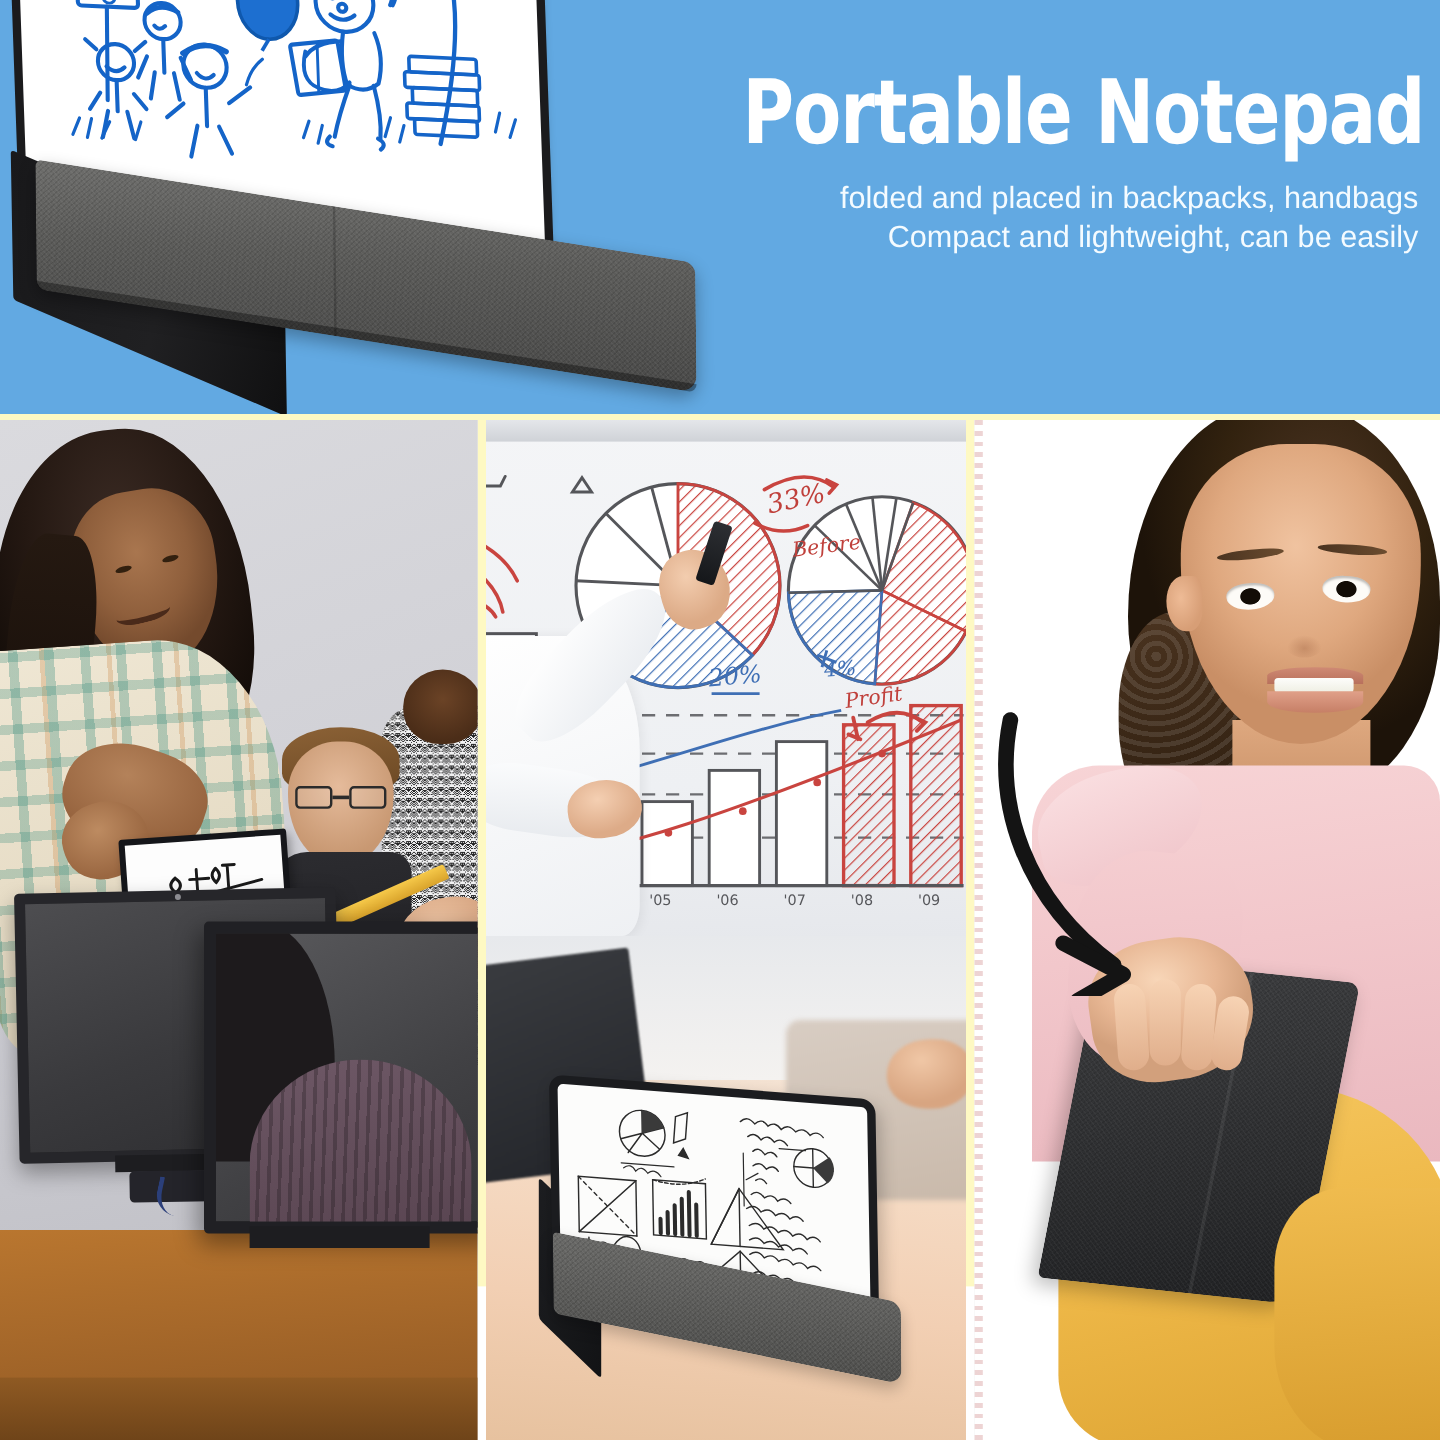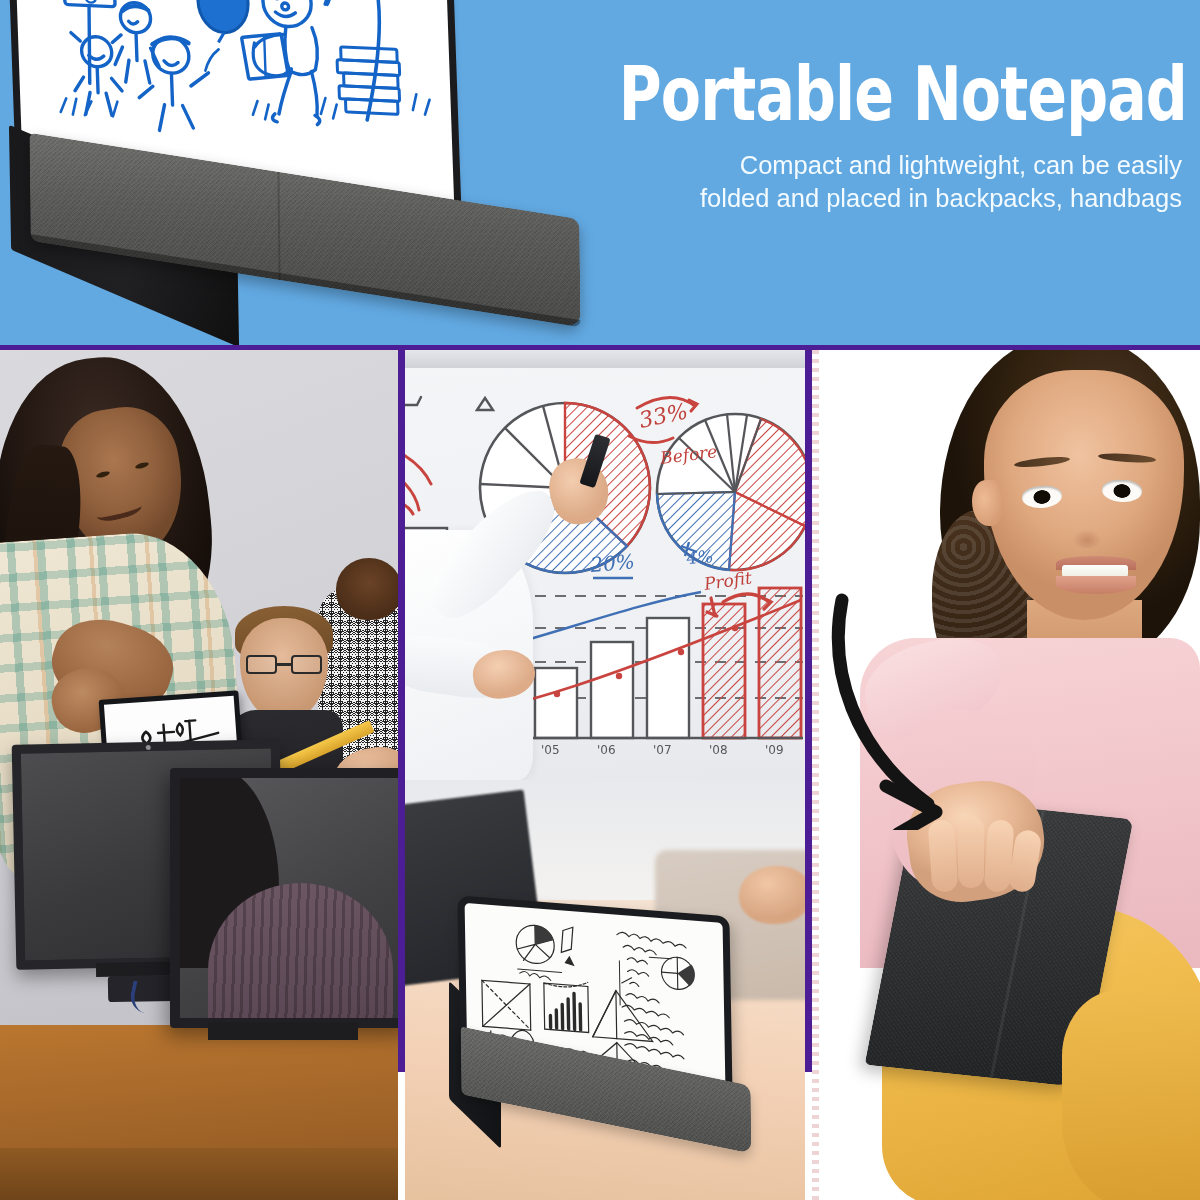--- a/index.html
+++ b/index.html
@@ -1,21 +1,21 @@
 <!DOCTYPE html>
 <html><head>
 <meta charset="utf-8">
 <style>
   * { box-sizing: border-box; margin:0; padding:0; }
   body {
     width:1200px; height:1200px; overflow:hidden;
     background:#ffffff;
     font-family:"Liberation Sans", sans-serif;
   }
-  .page { position:relative; width:1200px; height:1072px; background:#4c1d95; }
+  .page { position:relative; width:1200px; height:1072px; background:#fef9c3; }
 
   
   .banner {
     position:absolute; left:0; top:0; width:1200px; height:345px;
     background:#62a9e2; overflow:hidden;
   }
   .banner-text {
     position:absolute; right:18px; top:58px; width:640px;
     text-align:right; color:#ffffff;
   }
@@ -401,22 +401,22 @@
       <div class="tab-kick"></div>
       <div class="tab-base">
         <div class="tab-base-seam"></div>
         <div class="tab-base-edge"></div>
       </div>
     </div>
 
     <div class="banner-text">
       <div class="banner-title">Portable Notepad</div>
       <div class="banner-sub">
+        <div>folded and placed in backpacks, handbags</div>
         <div>Compact and lightweight, can be easily</div>
-        <div>folded and placed in backpacks, handbags</div>
       </div>
     </div>
   </div>
 
   <div class="panels">
 
     <div class="panel panel-left">
       <div class="pl-bg"></div>
       <div class="pl-wall"></div>
       <div class="pl-desk"></div>

